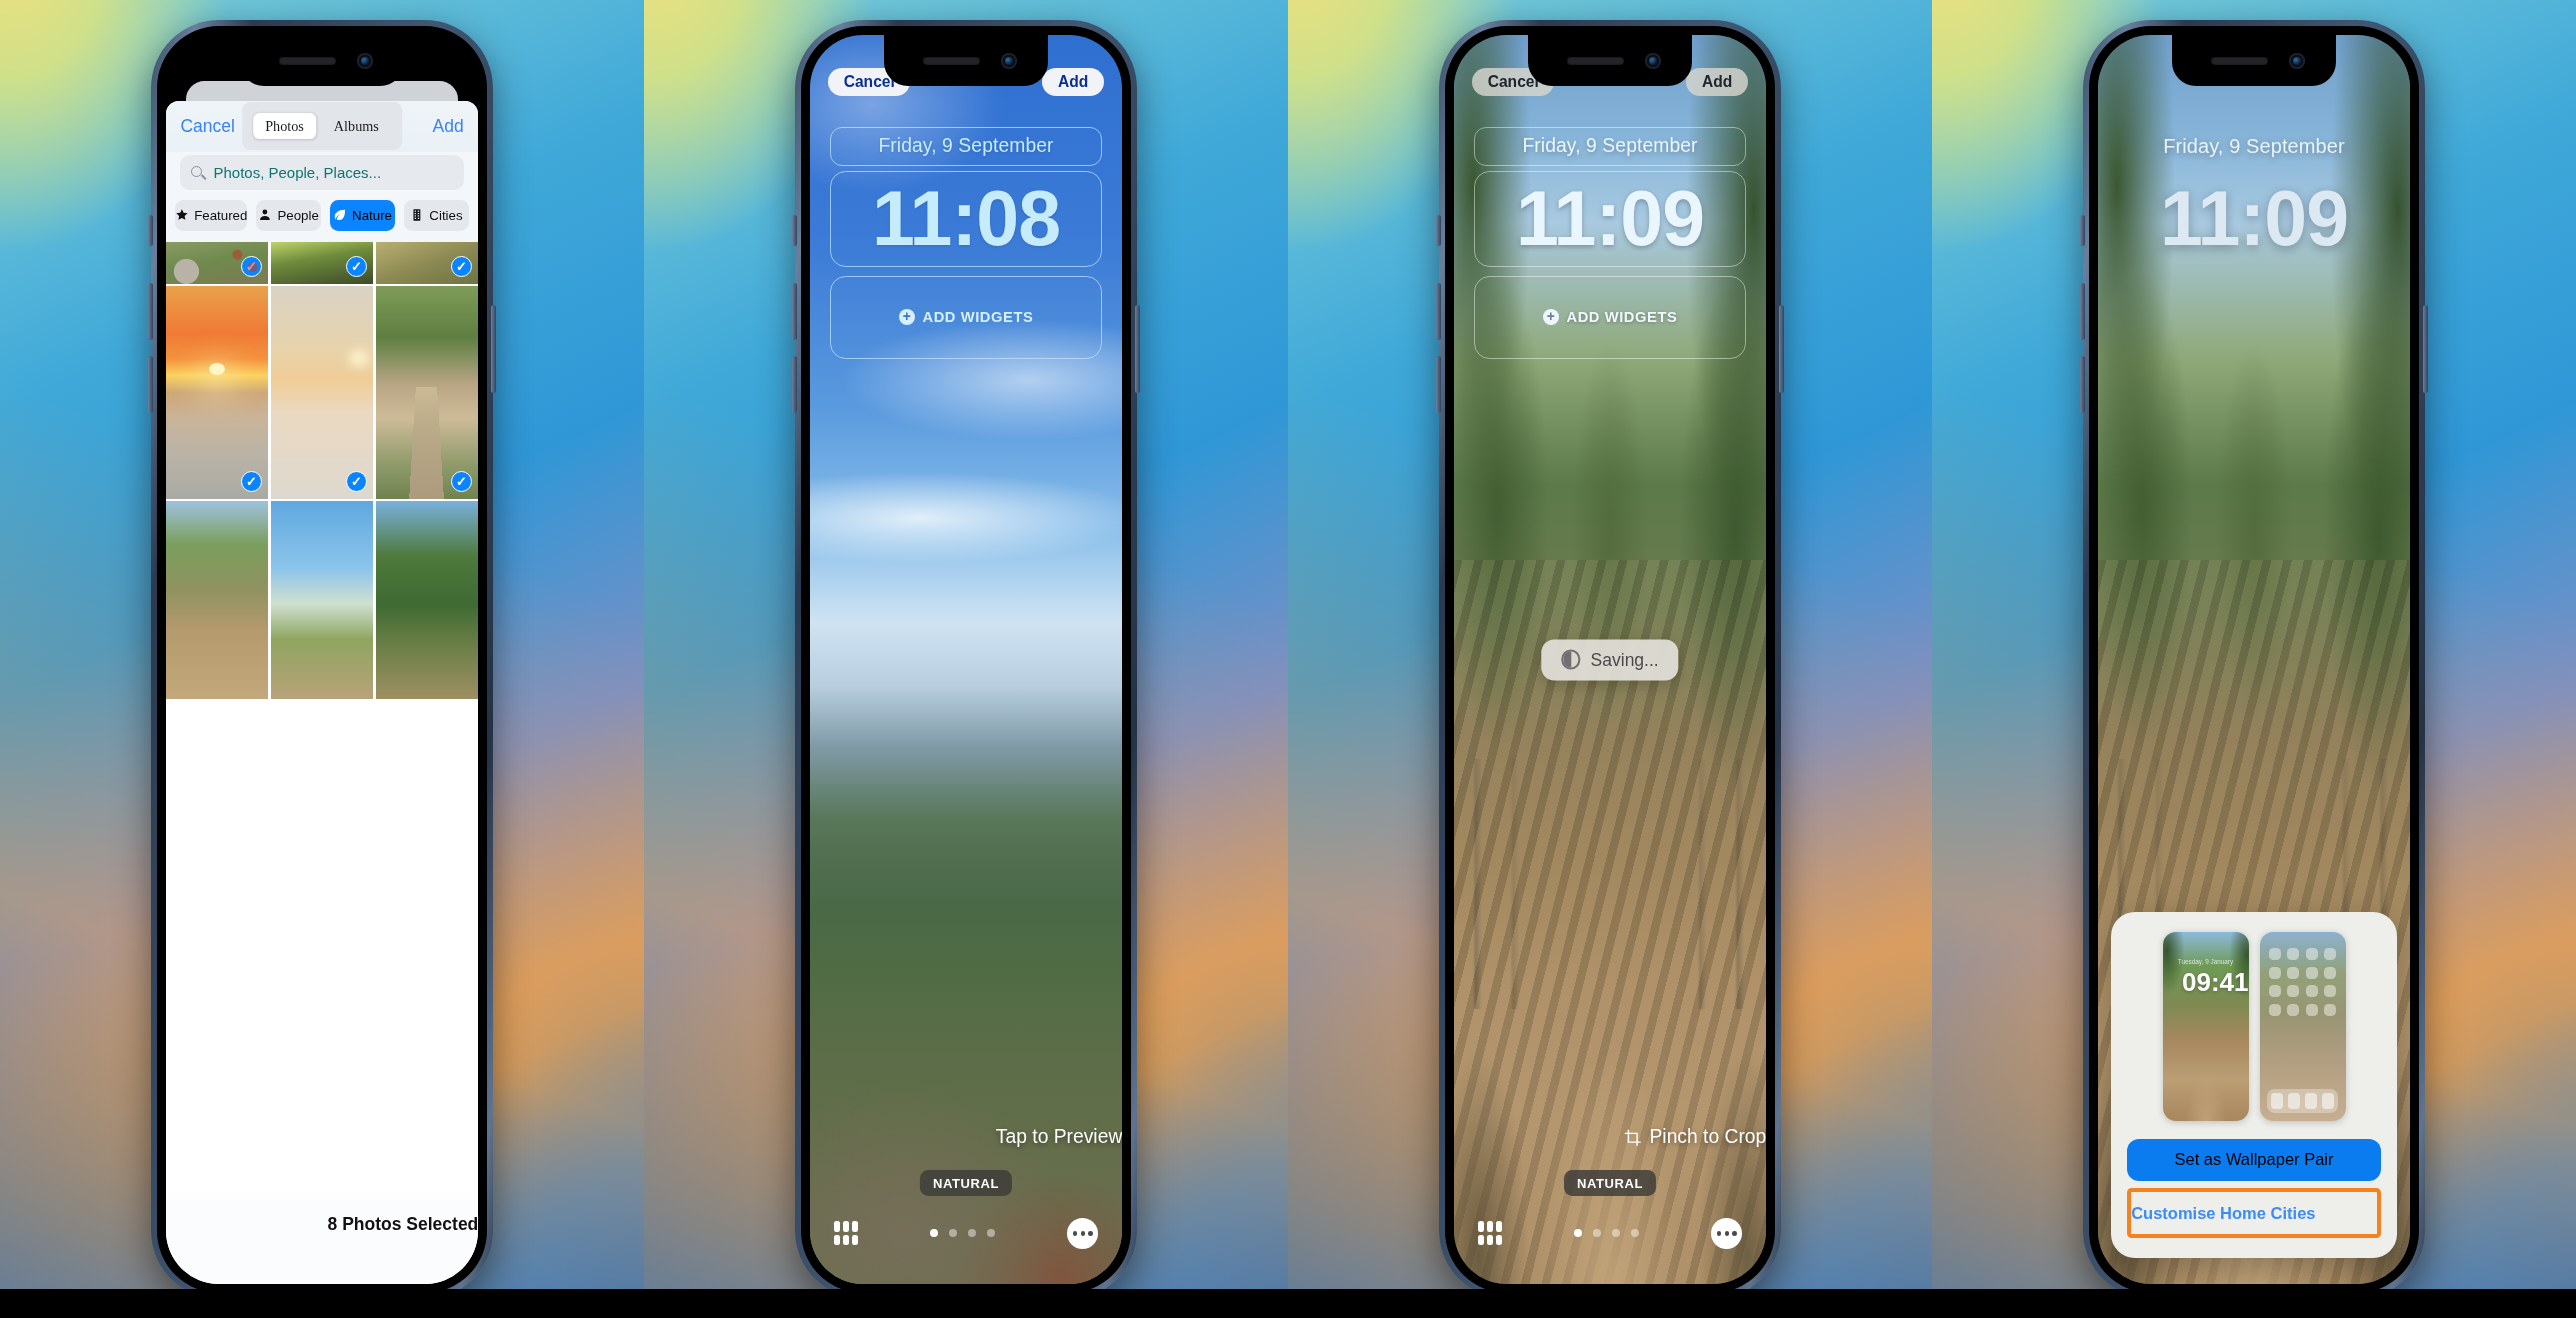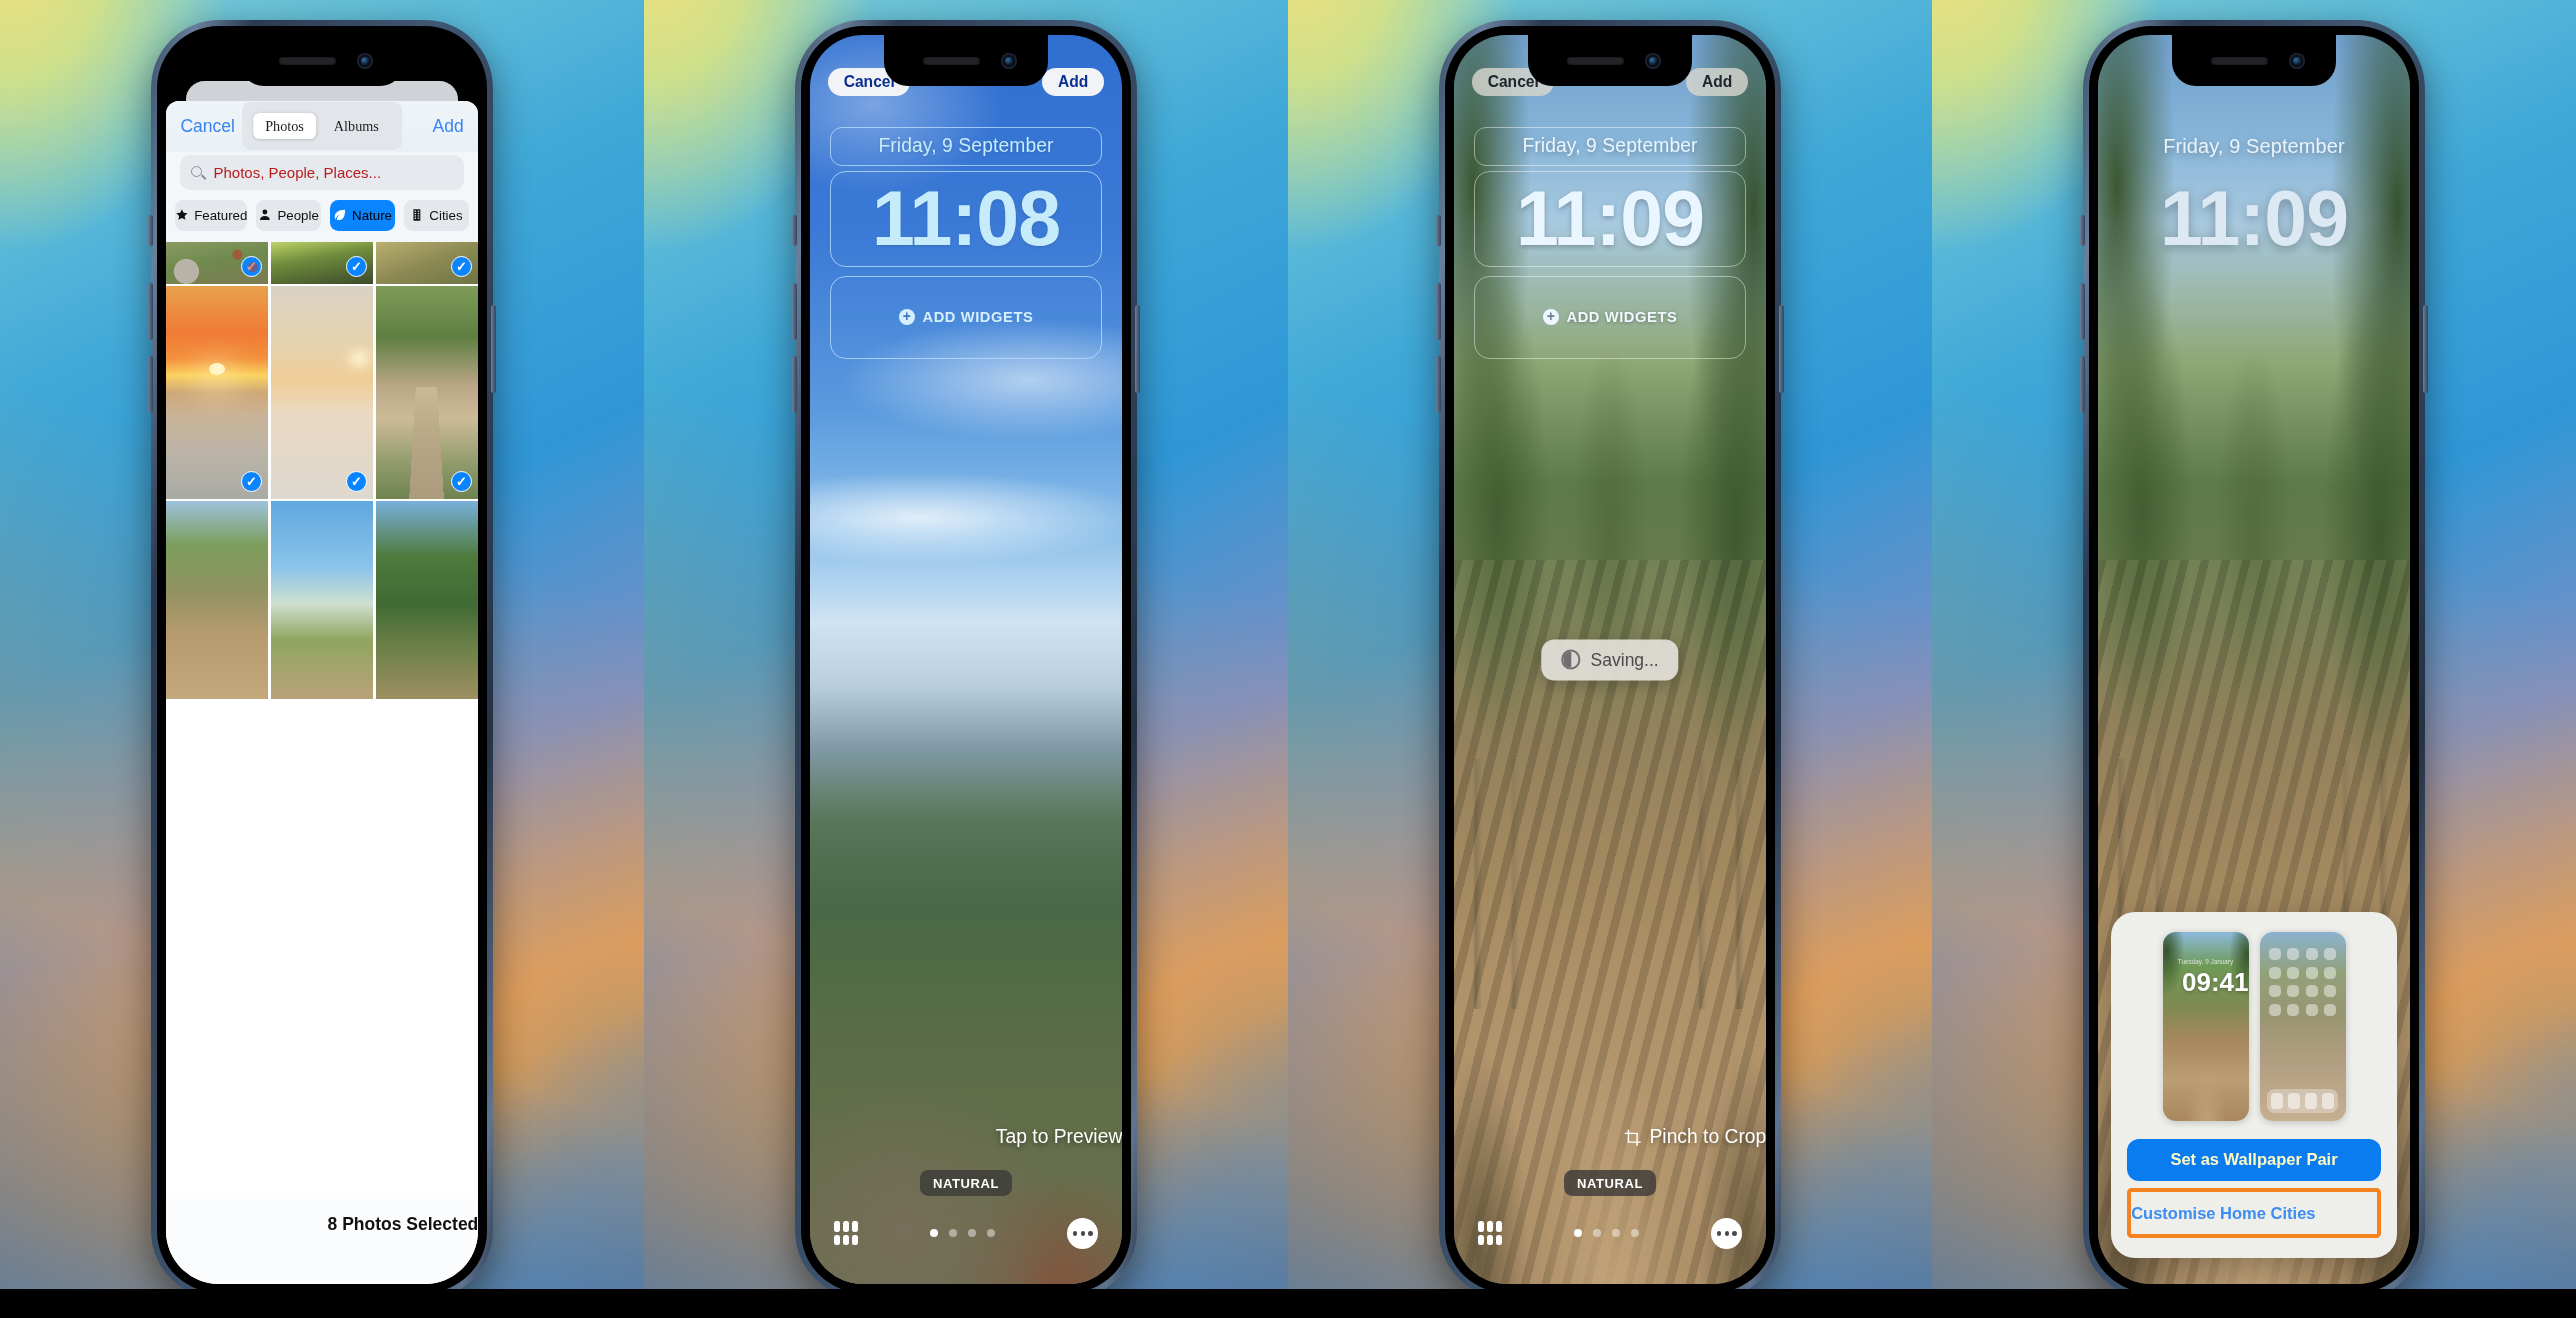--- a/index.html
+++ b/index.html
@@ -261,21 +261,21 @@
     border:none; background:transparent; cursor:pointer; font-family:inherit;
     padding: 4.6px 12px; border-radius: 6.4px; font-size: 14.2px; color:#1c1c1e;
   }
   .seg button.active { background:#fff; box-shadow: 0 0.9px 2.8px rgba(0,0,0,.16); font-weight:500; }
 
   .searchrow { padding: 3.7px 14.7px 9.2px; background:#f3f7fa; flex:0 0 auto; }
   .searchbar {
     height: 35px; background:#e6e9ee; border-radius: 10px;
     display:flex; align-items:center; gap: 8.3px; padding: 0 11px; cursor:text;
   }
-  .searchbar .ph { color:#b91c1c; font-size: 15px; }
+  .searchbar .ph { color:#0f766e; font-size: 15px; }
   .mag { width: 13.8px; height: 13.8px; position: relative; flex:0 0 auto; }
   .mag::before { content:""; position:absolute; inset:0 2.8px 2.8px 0; border:1.8px solid #8c8f96; border-radius:50%; }
   .mag::after { content:""; position:absolute; right:0; bottom:0; width:5.5px; height:1.8px; background:#8c8f96; transform:rotate(45deg); transform-origin: right center; }
 
   .filters { display:flex; gap: 8.3px; padding: 0 9.2px 11px; background:#f3f7fa; flex:0 0 auto; }
   .fchip {
     flex:1; height: 31px; border-radius: 8.3px; background:#e4e7ec;
     display:flex; align-items:center; justify-content:center; gap: 5.5px;
     font-size: 13.3px; color:#111; cursor:pointer; border:none; font-family:inherit;
   }
@@ -346,22 +346,22 @@
   }
   .appgrid i { display:block; width:100%; padding-top:100%; border-radius: 4.6px; background: rgba(255,255,255,.45); }
   .dock {
     position:absolute; bottom: 7.4px; left: 7.4px; right: 7.4px; height: 24px;
     border-radius: 7.4px; background: rgba(255,255,255,.32);
     display:grid; grid-template-columns: repeat(4,1fr); gap:4.6px; padding:3.7px; z-index:2;
   }
   .dock i { display:block; border-radius:3.7px; background: rgba(255,255,255,.55); }
   .pair-actions { margin-top: 18.4px; display:flex; flex-direction:column; gap: 7.4px; }
   .btn-primary {
-    height: 42px; border-radius: 12px; background:#0a7cf0; color:#fef9c3;
-    font-size: 16.5px; font-weight: 700; border:none; cursor:pointer; font-family:inherit;
+    height: 42px; border-radius: 12px; background:#0a7cf0; color:#000000;
+    font-size: 16.5px; font-weight: 400; border:none; cursor:pointer; font-family:inherit;
   }
   .btn-secondary {
     height: 42px; border-radius: 5.5px; background: transparent; color:#3b8cf5;
     font-size: 16.5px; font-weight: 700; border:none; cursor:pointer; font-family:inherit;
     position: relative;
   }
   .hl-box {
     position: relative; border: 4.6px solid #f58220; border-radius: 4.6px;
   }
 </style>

